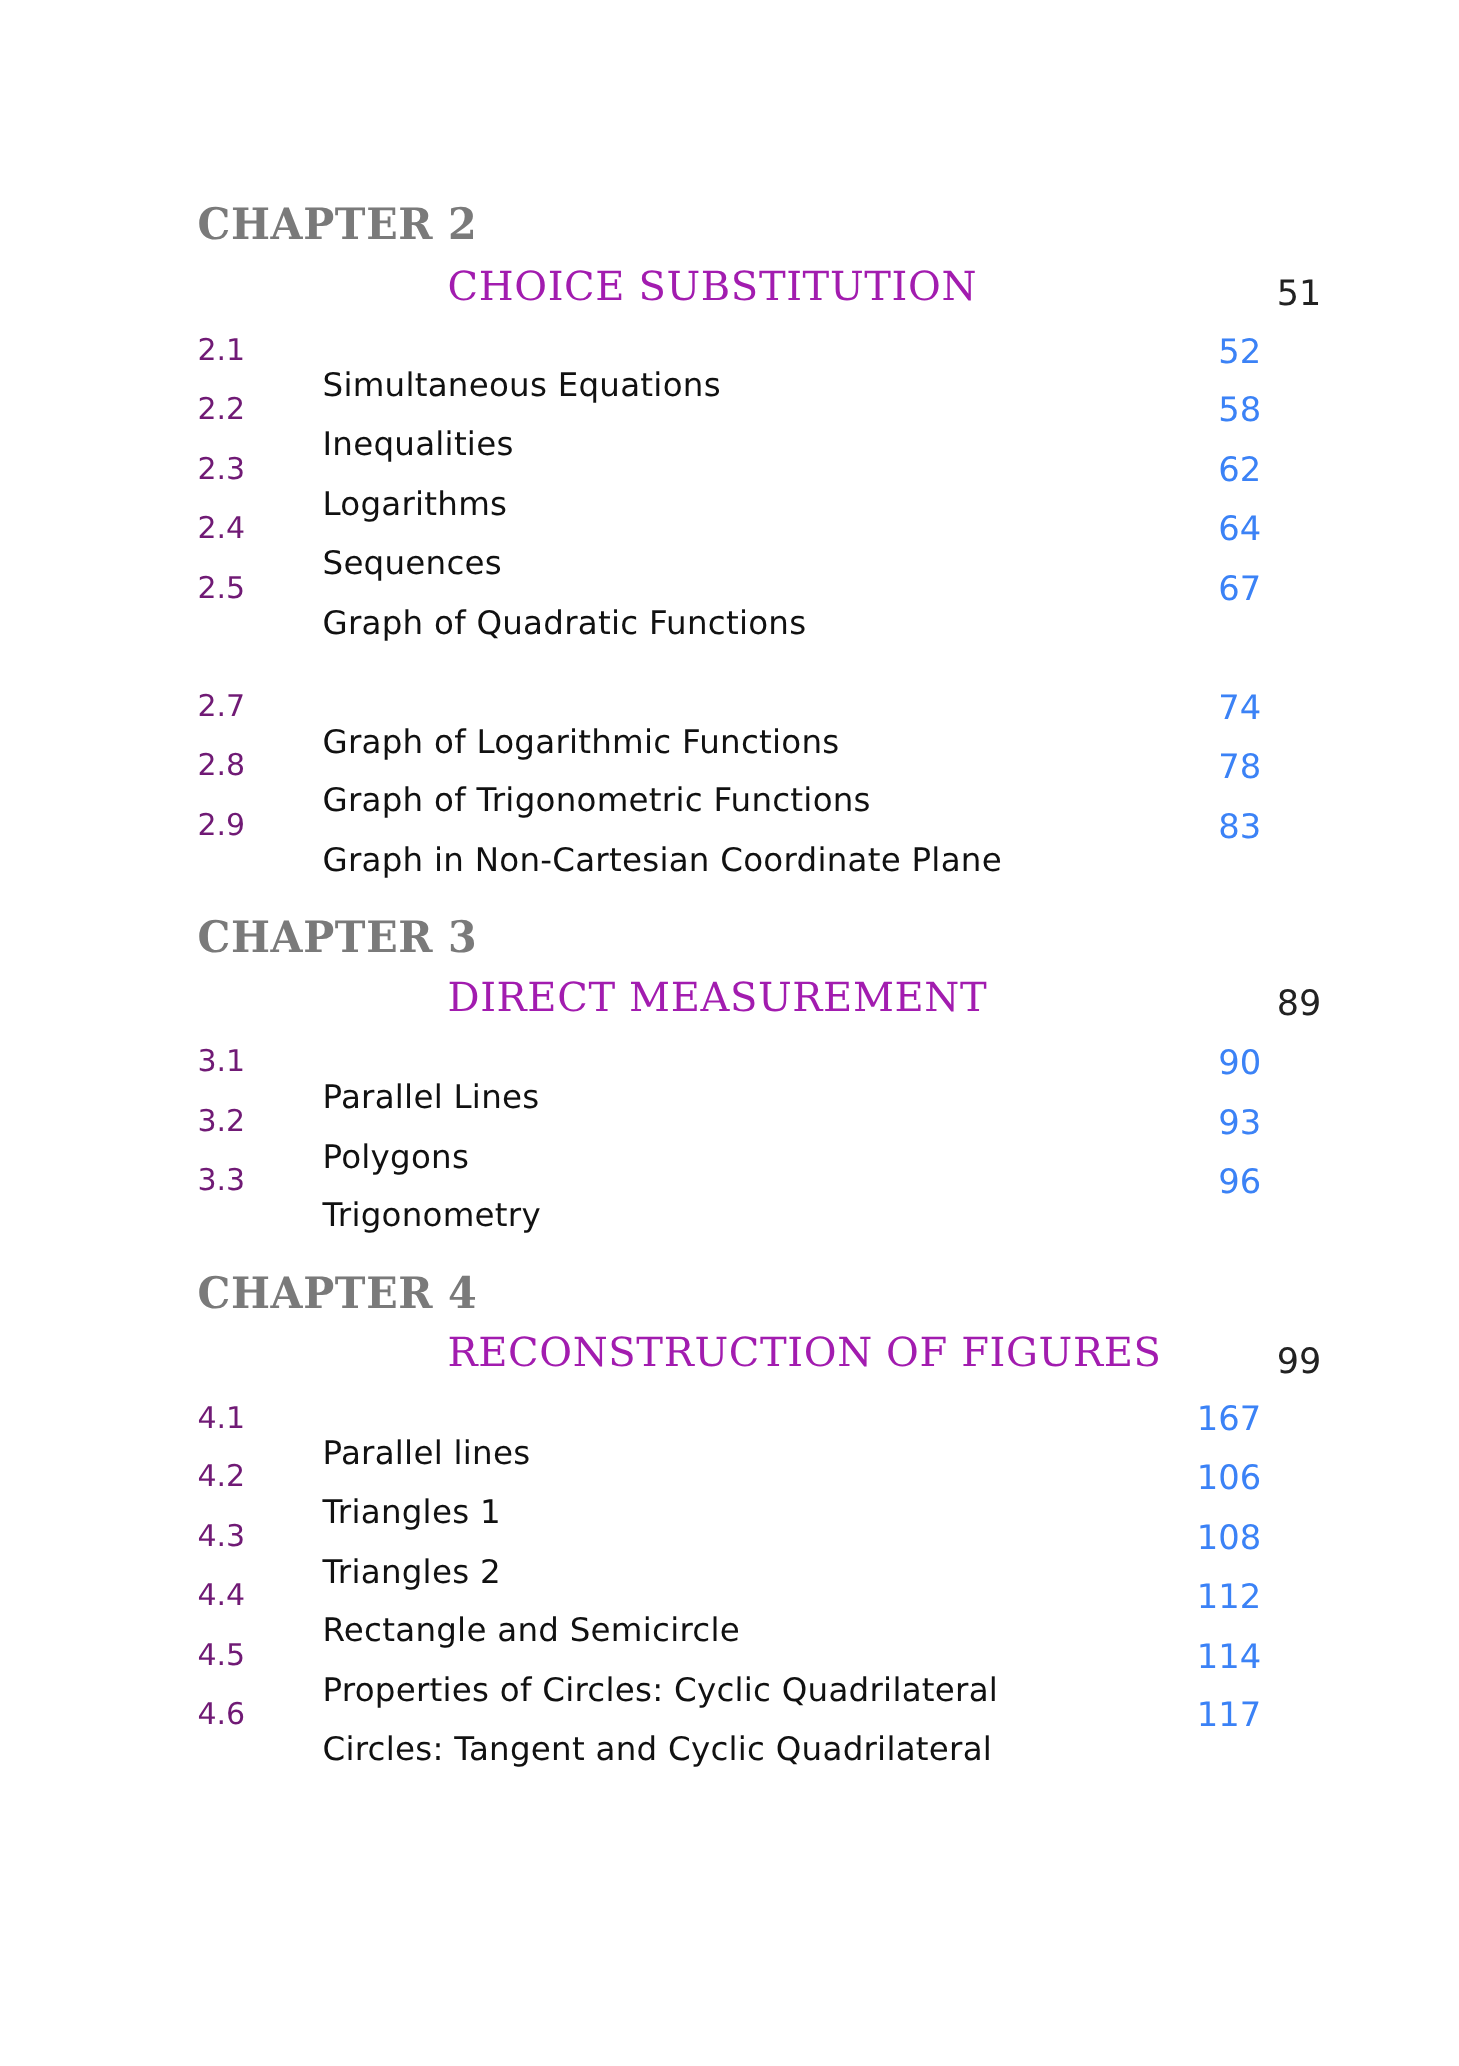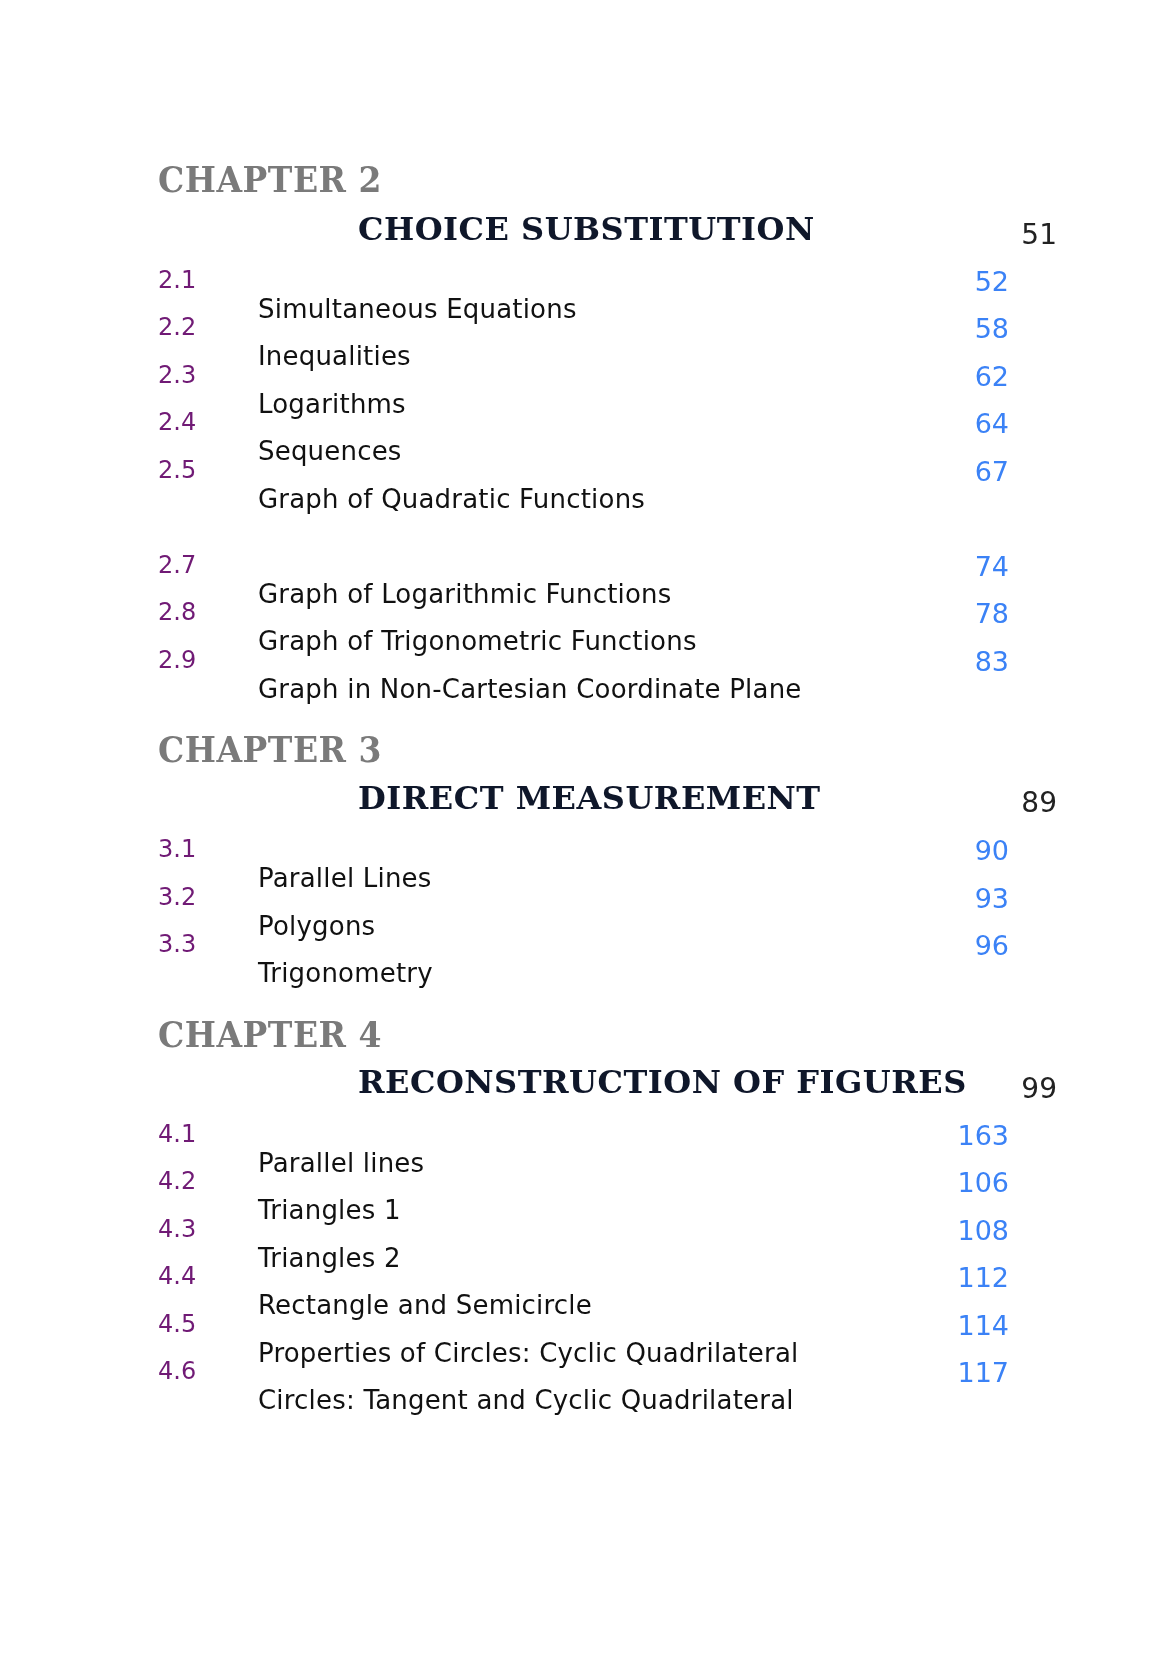--- a/index.html
+++ b/index.html
@@ -1,19 +1,19 @@
 <!DOCTYPE html>
 <html><head>
 <meta charset="utf-8">
 <style>
   html, body { margin: 0; padding: 0; background: #ffffff; }
   body { width: 1167px; height: 1653px; position: relative; overflow: hidden; font-family: "DejaVu Sans", sans-serif; }
   .page { position: absolute; left: 0; top: 0; width: 1167px; height: 1653px; padding-left: 48px; }
   .chapter-label { position: absolute; left: 158px; font-family: "DejaVu Serif", serif; font-weight: bold; font-size: 33px; color: #7a7a7a; letter-spacing: 0.5px; transform: scaleY(1.05); }
-  .chapter-title { position: absolute; left: 358px; font-family: "DejaVu Serif", serif; font-weight: bold; font-size: 32px; color: #0f172a; letter-spacing: 0.5px; }
+  .chapter-title { position: absolute; left: 358px; font-family: "DejaVu Serif", serif; font-weight: normal; font-size: 32px; color: #a21caf; letter-spacing: 0.5px; }
   .chapter-page { position: absolute; right: 158px; font-family: "DejaVu Sans", sans-serif; font-size: 28px; color: #222; text-align: right; }
   .row { position: absolute; left: 0; width: 1167px; height: 40px; }
   .row .num { position: absolute; left: 158px; font-size: 24px; color: #701a75; font-family: "DejaVu Sans", sans-serif; }
   .row .title { position: absolute; left: 258px; font-size: 26px; color: #111; font-family: "DejaVu Sans", sans-serif; letter-spacing: 0.2px; margin-top: 28px; }
   .row .pg { position: absolute; right: 158px; font-size: 27px; color: #3b82f6; text-align: right; font-family: "DejaVu Sans", sans-serif; }
 </style>
 </head>
 <body>
 
 <div class="page">
@@ -83,21 +83,21 @@
       <span class="pg">96</span>
     </div>
 
   <div class="chapter-label" style="top:1015px">CHAPTER 4</div>
   <div class="chapter-title" style="top:1063px">RECONSTRUCTION OF FIGURES</div>
   <div class="chapter-page" style="top:1072px">99</div>
 
   <div class="row" style="top:1120px">
       <span class="num">4.1</span>
       <span class="title">Parallel lines</span>
-      <span class="pg">163</span>
+      <span class="pg">167</span>
     </div>
   <div class="row" style="top:1167px">
       <span class="num">4.2</span>
       <span class="title">Triangles 1</span>
       <span class="pg">106</span>
     </div>
   <div class="row" style="top:1215px">
       <span class="num">4.3</span>
       <span class="title">Triangles 2</span>
       <span class="pg">108</span>

